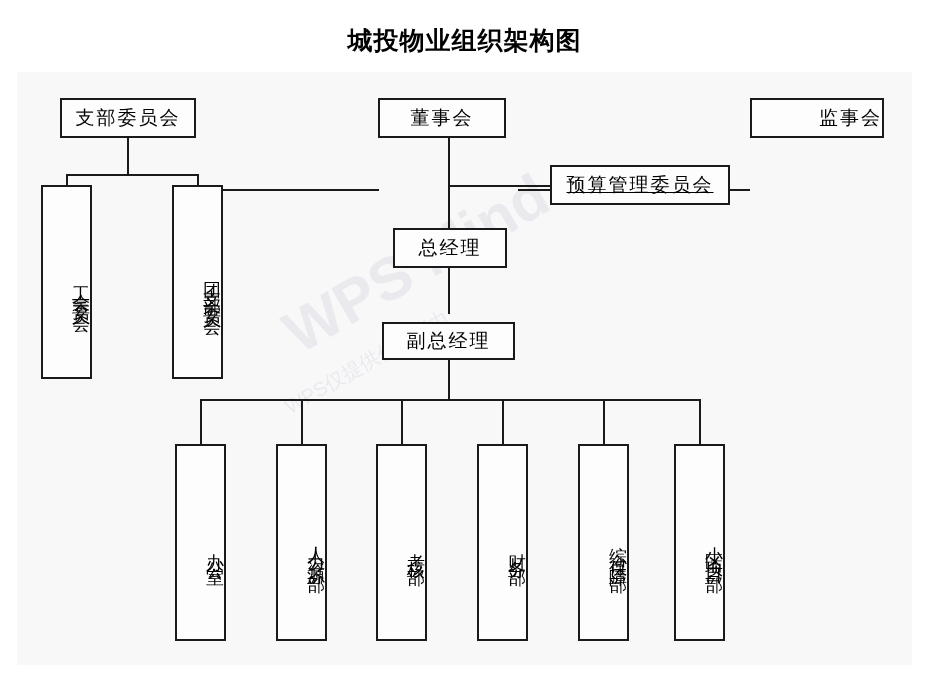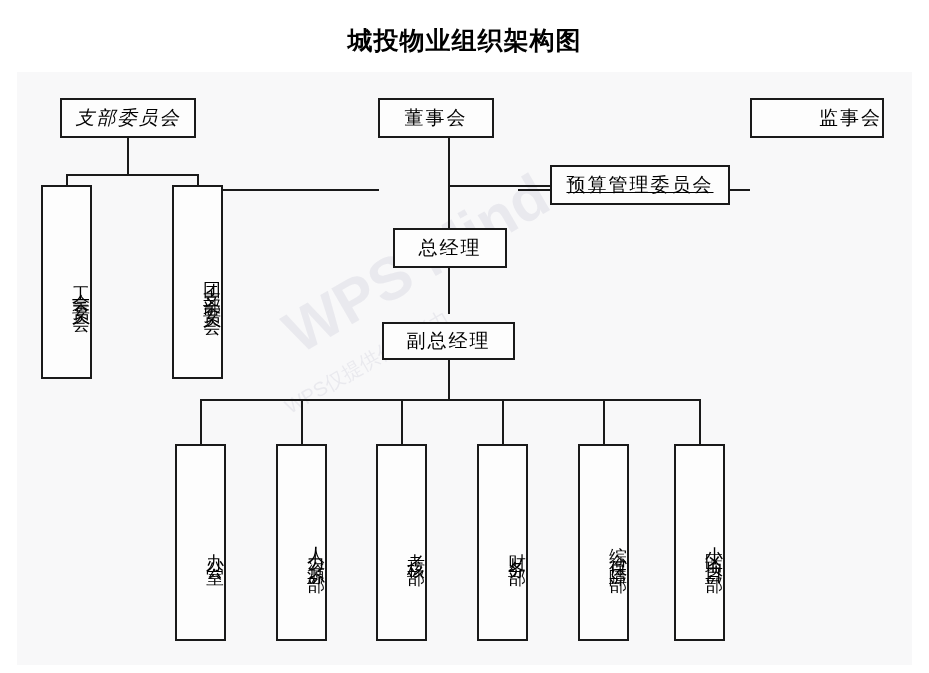--- a/index.html
+++ b/index.html
@@ -143,25 +143,25 @@
   <div class="linev" style="left:431px; top:280px; height:48px;"></div>
   <div class="lineh" style="left:183px; top:327px; width:500px;"></div>
 
   <div class="linev" style="left:183px; top:327px; height:45px;"></div>
   <div class="linev" style="left:284px; top:327px; height:45px;"></div>
   <div class="linev" style="left:384px; top:327px; height:45px;"></div>
   <div class="linev" style="left:485px; top:327px; height:45px;"></div>
   <div class="linev" style="left:586px; top:327px; height:45px;"></div>
   <div class="linev" style="left:682px; top:327px; height:45px;"></div>
 
-  <div class="node h" style="left:43px; top:26px; width:136px; height:40px;font-style:italic;">
+  <div class="node h" style="left:43px; top:26px; width:136px; height:40px;">
     <span>支部委员会</span>
   </div>
 
-  <div class="node h" style="left:361px; top:26px; width:116px; height:40px;">
+  <div class="node h" style="left:361px; top:26px; width:128px; height:40px;">
     <span>董事会</span>
   </div>
 
   <div class="node h" style="left:733px; top:26px; width:134px; height:40px;justify-content:flex-end;">
     <span>监事会</span>
   </div>
 
   <div class="node h" style="left:533px; top:93px; width:180px; height:40px;text-decoration:underline;">
     <span>预算管理委员会</span>
   </div>

